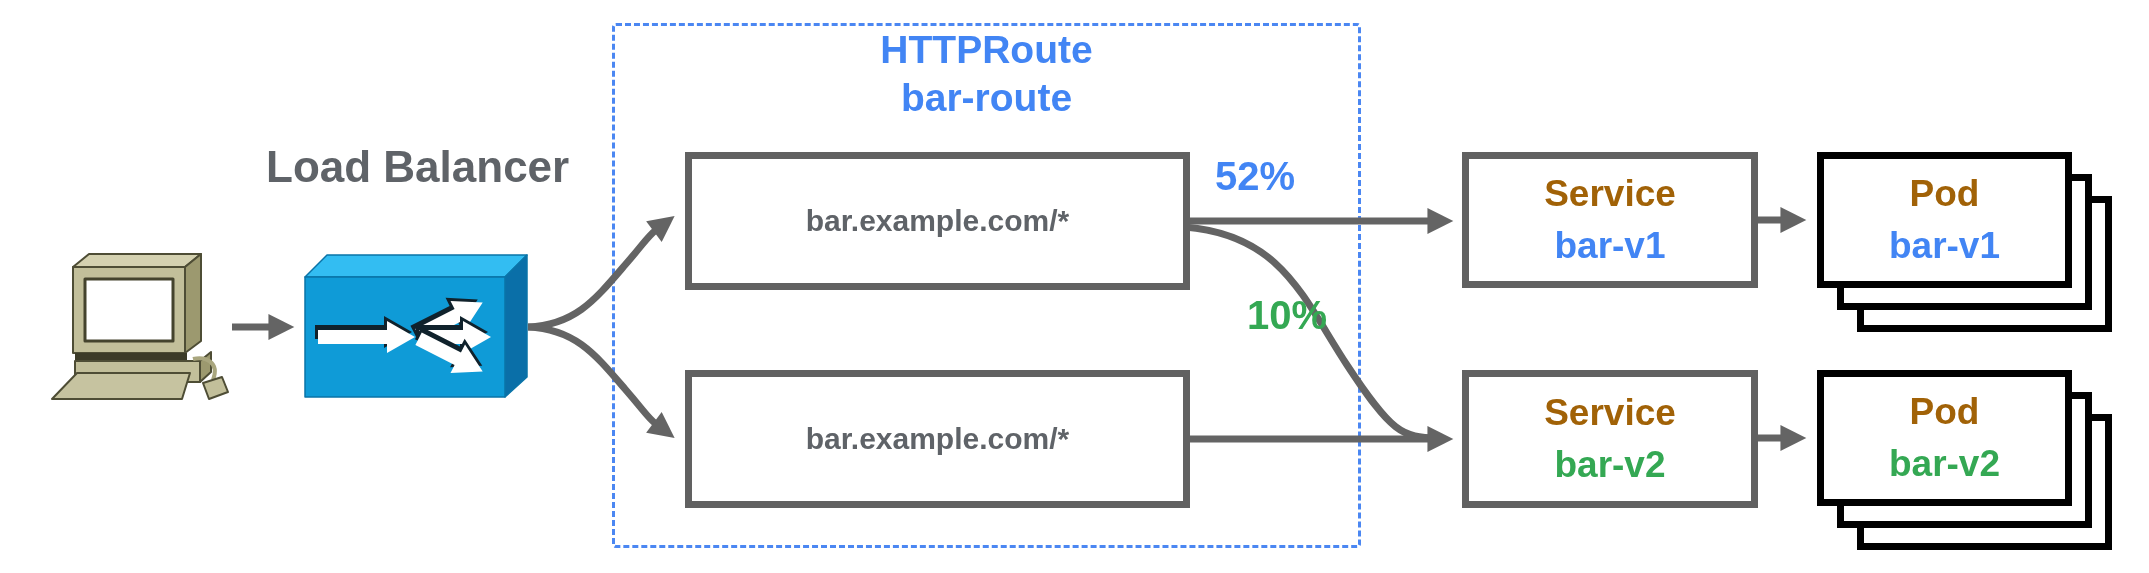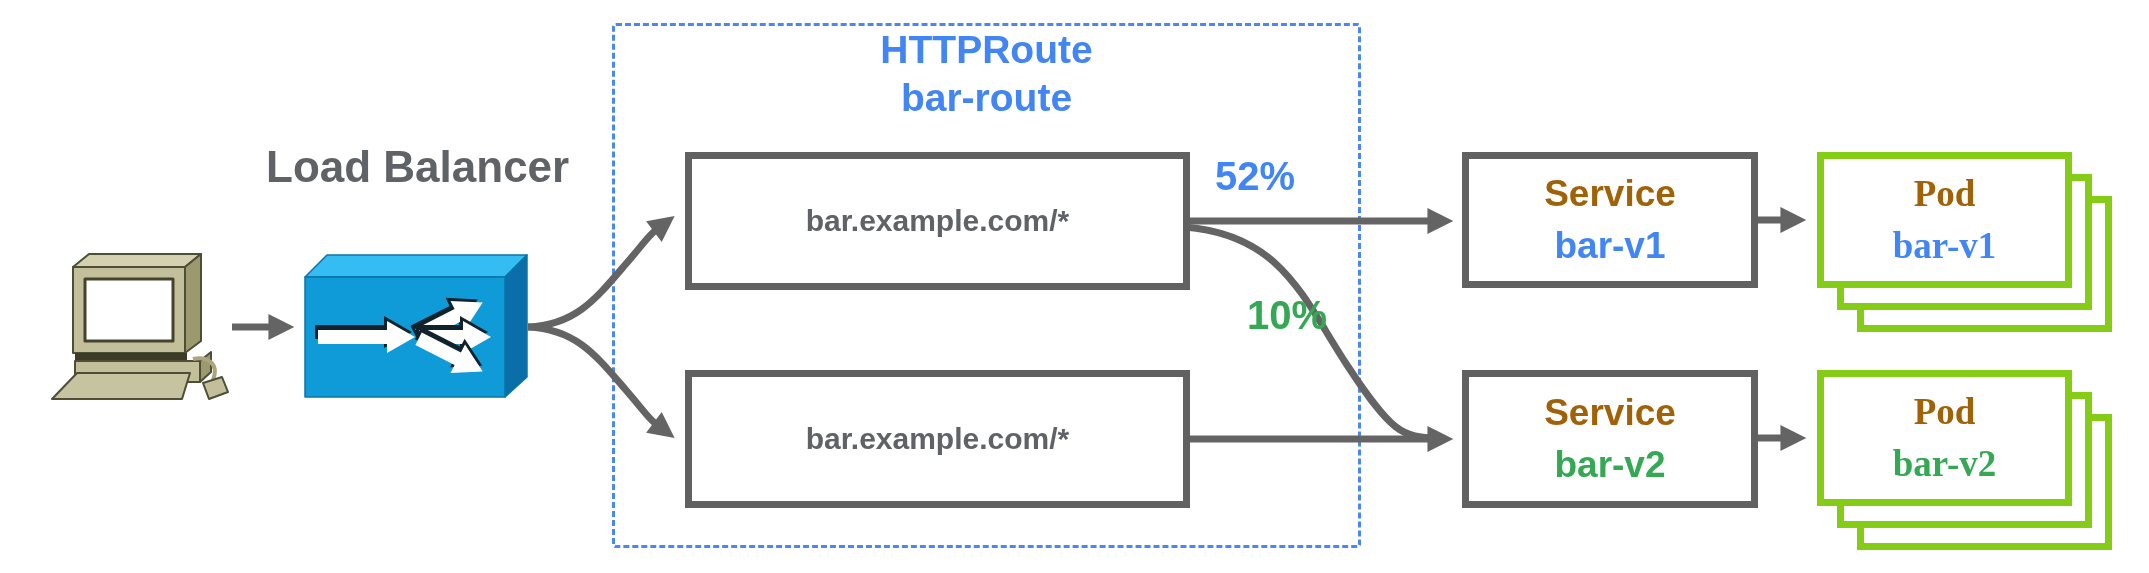--- a/index.html
+++ b/index.html
@@ -35,21 +35,21 @@
     font-size:44px;font-weight:bold;color:#5f6368;line-height:42px;white-space:nowrap;z-index:3;
   }
   .weight{
     position:absolute;width:140px;text-align:center;font-size:40px;font-weight:bold;
     line-height:44px;z-index:3;
   }
   
   .pod-stack{position:absolute;width:296px;height:180px;z-index:3;}
   .pod-layer{
     position:absolute;width:255px;height:136px;background:#fff;
-    border:7px solid #84cc16;box-sizing:border-box;font-family:Liberation Serif, serif;
+    border:7px solid #000000;box-sizing:border-box;
   }
   .pod-layer.back2{left:40px;top:44px;z-index:1;}
   .pod-layer.back1{left:20px;top:22px;z-index:2;}
   .pod-layer.main{
     left:0;top:0;z-index:3;display:flex;flex-direction:column;
     align-items:center;justify-content:center;
   }
 </style>
 </head>
 <body>

